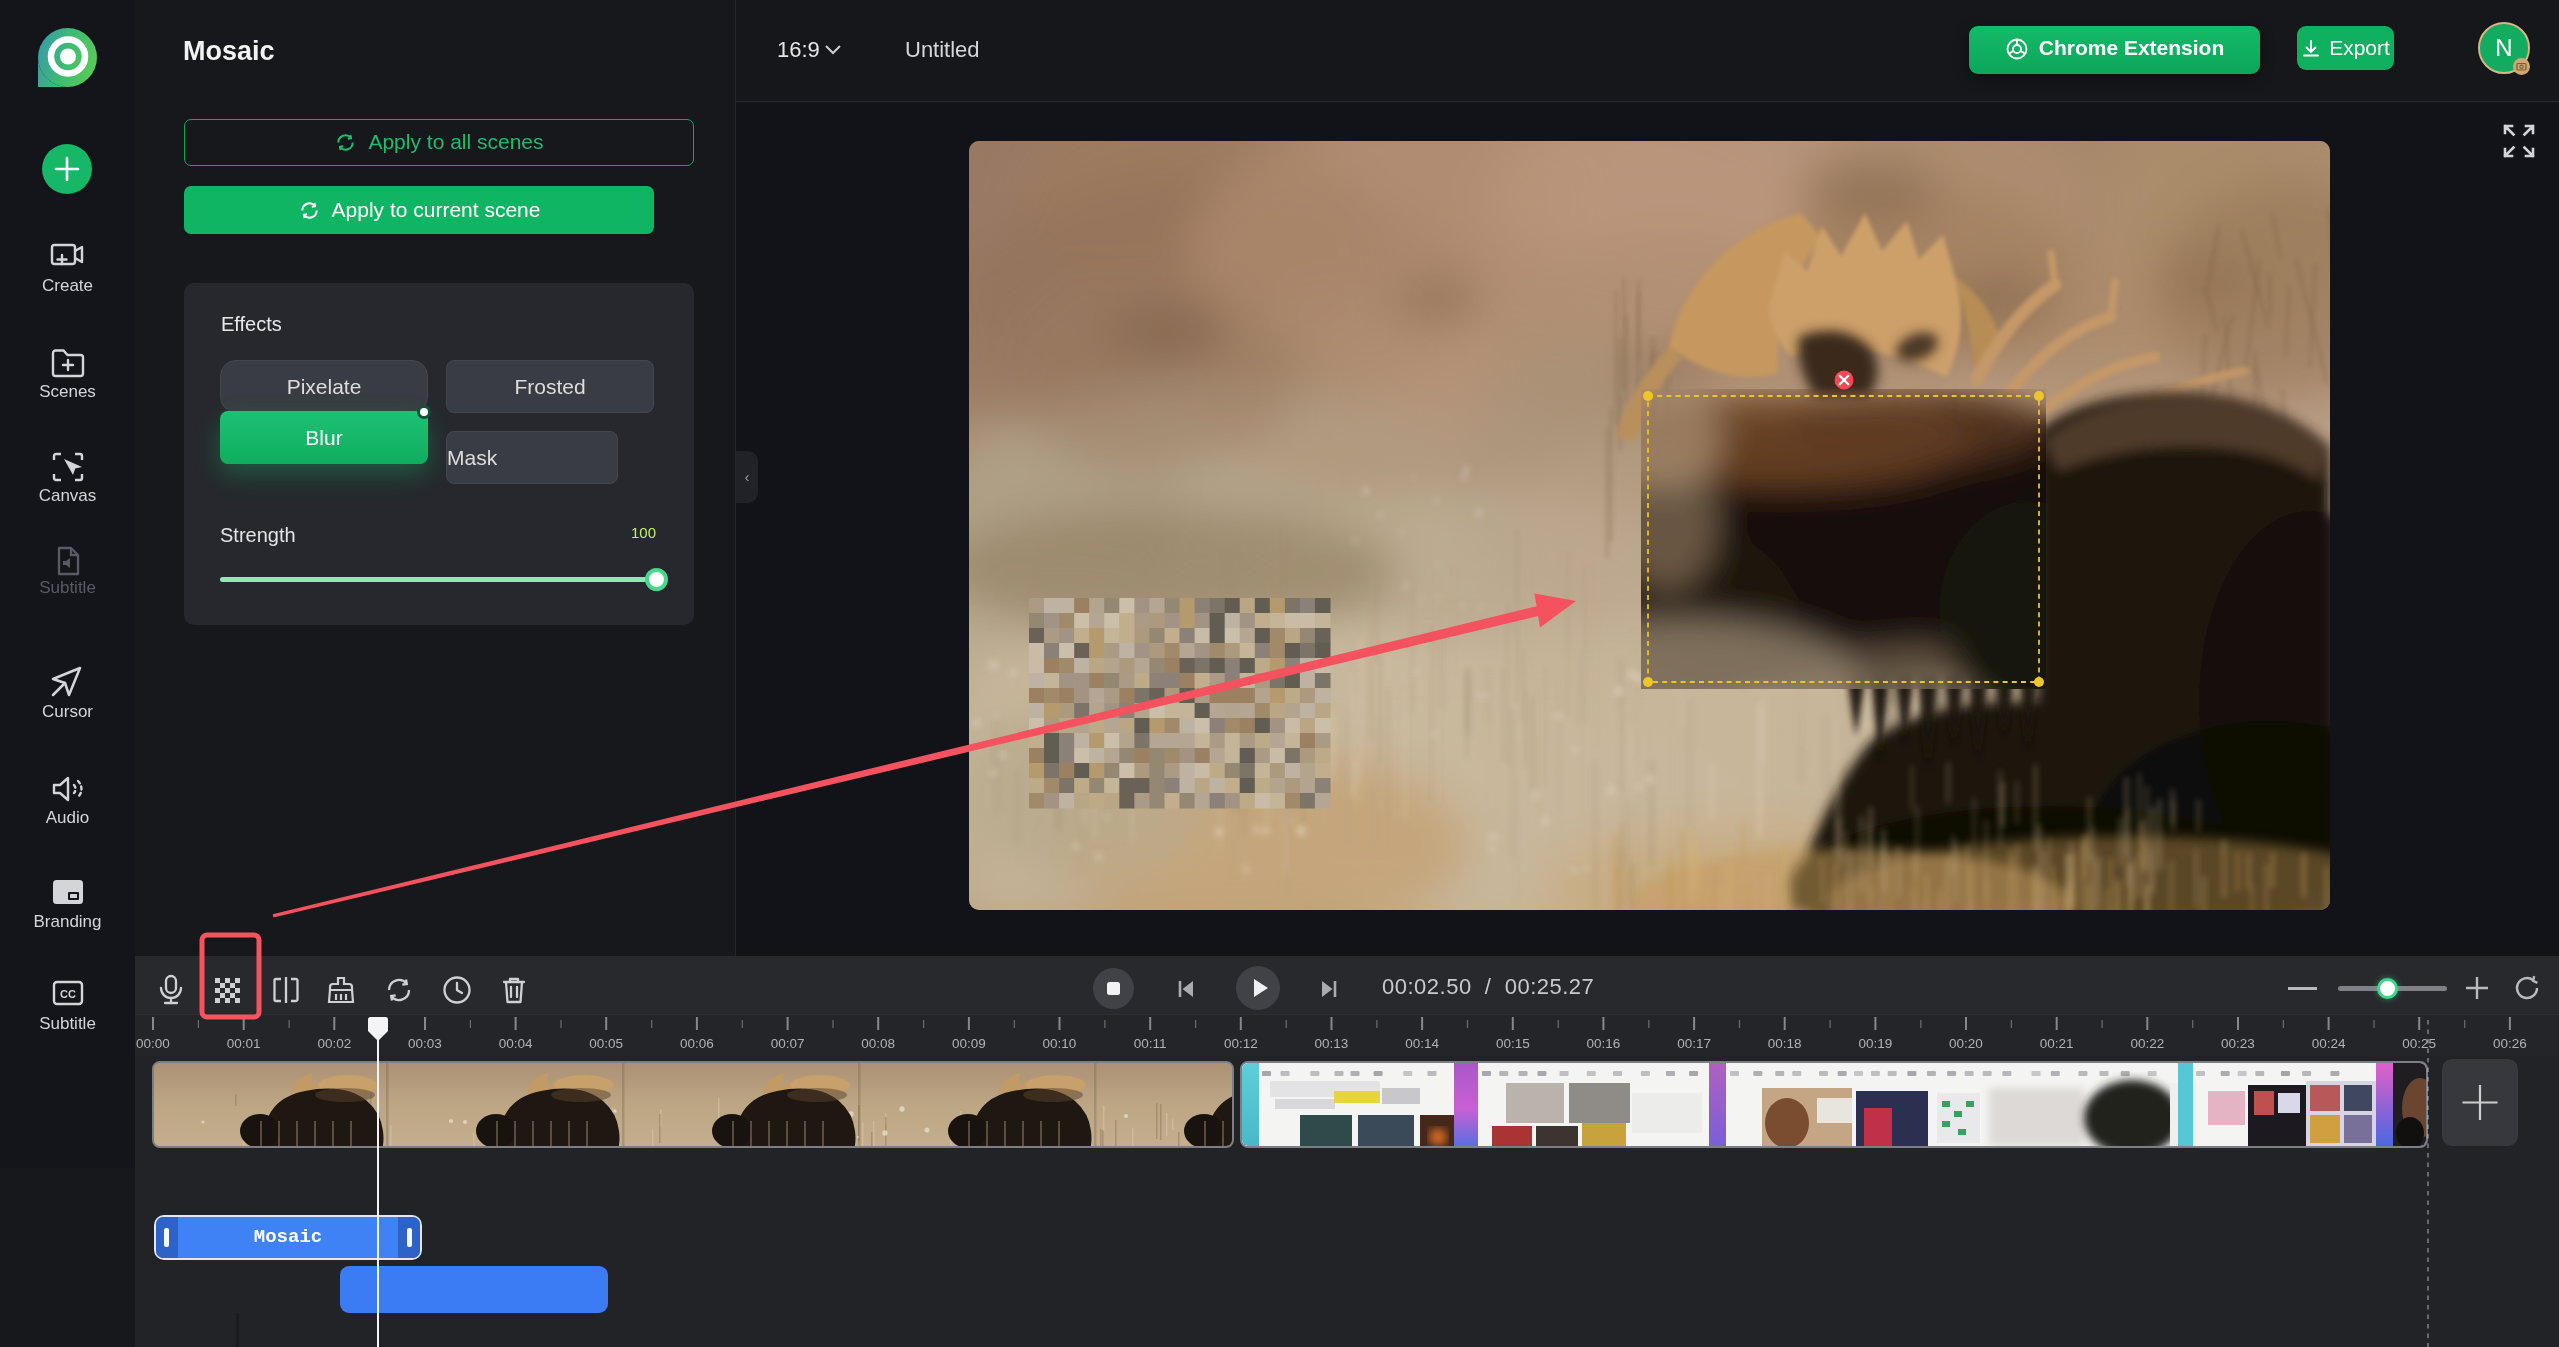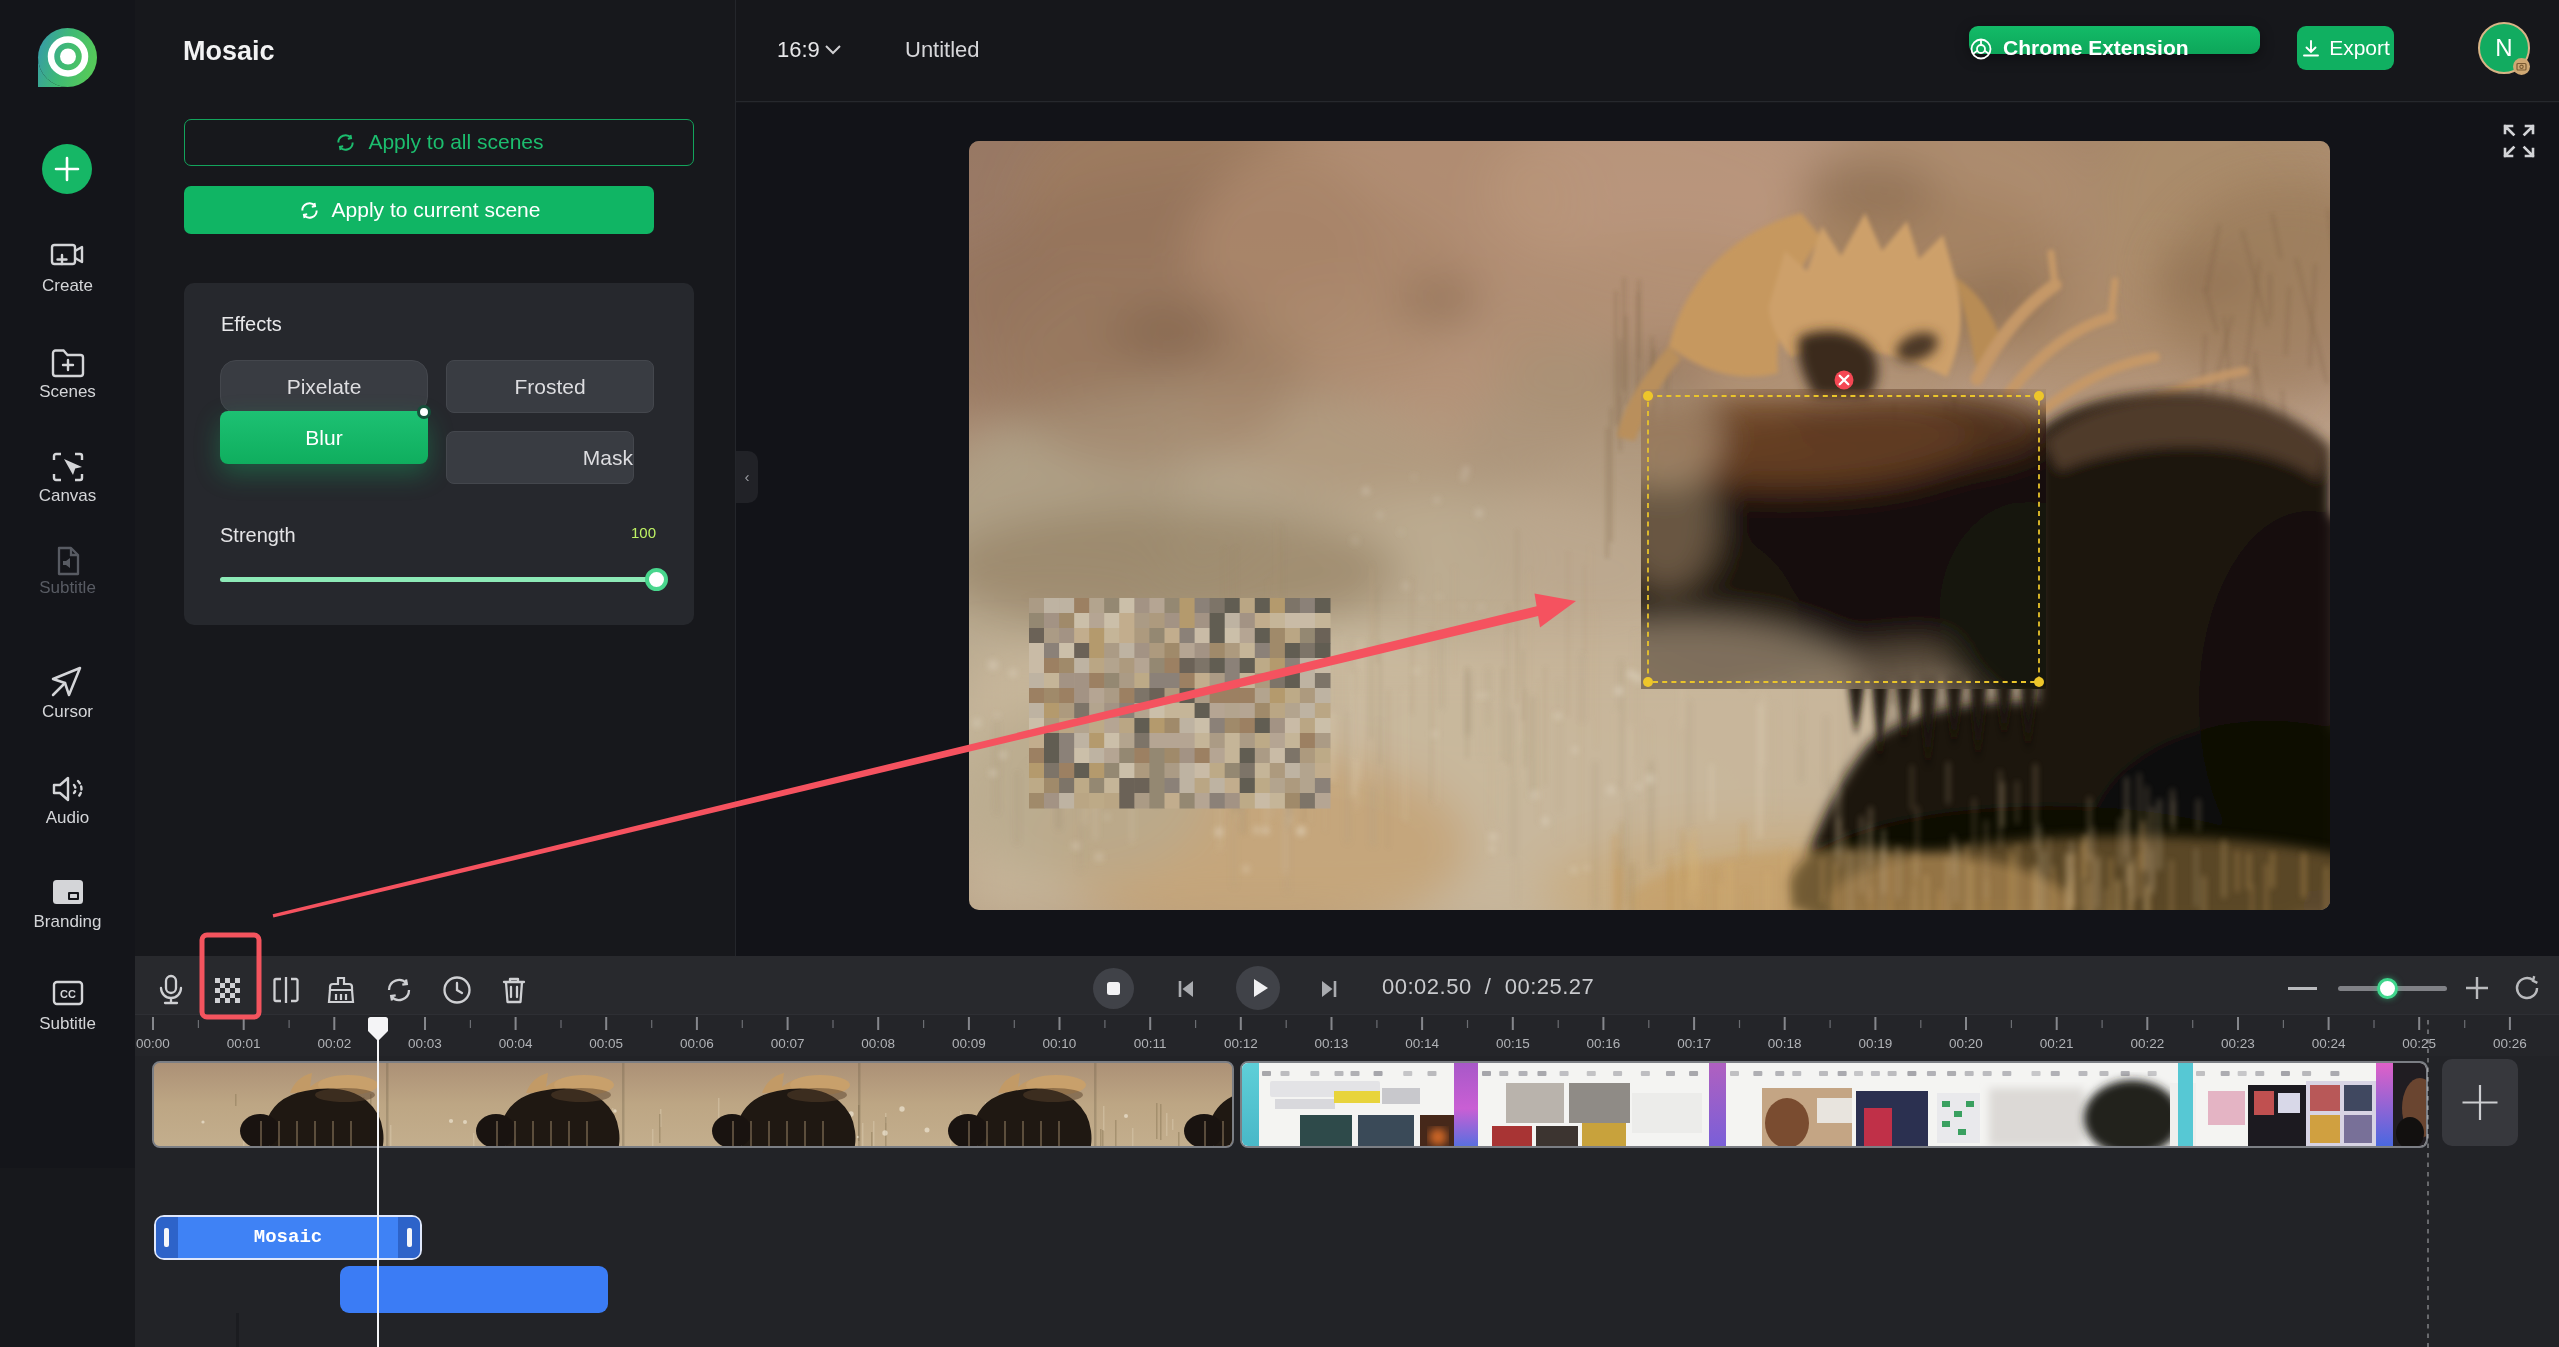--- a/index.html
+++ b/index.html
@@ -85,33 +85,33 @@
       <path d="M19.5 12a7.5 7.5 0 0 1 -13.2 4.9 M4.5 12a7.5 7.5 0 0 1 13.2 -4.9" fill="none" stroke="#ffffff" stroke-width="2"></path>
       <path d="M17.2 4.2 l0.6 3.4 -3.4 0.5 M6.8 19.8 l-0.6 -3.4 3.4 -0.5" fill="none" stroke="#ffffff" stroke-width="2"></path>
     </svg>Apply to current scene</div>
 <div class="abs" style="left:184px;top:283px;width:510px;height:342px;background:#26282d;border-radius:10px;z-index:21"></div>
 <div class="abs" style="left:221px;top:313px;font-size:20px;color:#e8e8ea;z-index:22">Effects</div>
 <div class="abs" style="left:220px;top:360px;width:208px;height:53px;background:#393c42;border:1px solid #44474d;border-radius:16px;color:#dddde0;font-size:21px;line-height:51px;text-align:center;z-index:22">Pixelate</div>
 <div class="abs" style="left:446px;top:360px;width:208px;height:53px;background:#393c42;border:1px solid #44474d;border-radius:8px;color:#dddde0;font-size:21px;line-height:51px;text-align:center;z-index:22">Frosted</div>
 <div class="abs" style="left:220px;top:411px;width:208px;height:53px;background:linear-gradient(180deg,#1dc173,#0fae5e);border-radius:8px;color:#fff;font-size:21px;line-height:53px;text-align:center;z-index:22;box-shadow:0 10px 26px rgba(22,190,110,0.33)">Blur<svg class="abs" style="left:196px;top:-7px" width="16" height="16">
       <circle cx="8" cy="8" r="5.5" fill="#fff" stroke="#15503a" stroke-width="3"></circle>
     </svg></div>
-<div class="abs" style="left:446px;top:431px;width:188px;height:53px;background:#393c42;border:1px solid #44474d;border-radius:8px;color:#dddde0;font-size:21px;line-height:51px;text-align:right;z-index:22">Mask</div>
+<div class="abs" style="left:446px;top:431px;width:172px;height:53px;background:#393c42;border:1px solid #44474d;border-radius:8px;color:#dddde0;font-size:21px;line-height:51px;text-align:left;z-index:22">Mask</div>
 <div class="abs" style="left:220px;top:524px;font-size:20px;color:#e4e4e6;z-index:22">Strength</div>
 <div class="abs" style="left:620px;top:524px;width:36px;text-align:right;font-size:15px;color:#bef264;z-index:22">100</div>
 <div class="abs" style="left:220px;top:577px;width:437px;height:5px;border-radius:3px;background:#8deab7;z-index:22"></div>
 <div class="abs" style="left:645px;top:568px;width:23px;height:23px;border-radius:50%;background:#fff;border:4px solid #49d68d;z-index:23"></div>
 <div class="abs" style="left:736px;top:451px;width:22px;height:52px;background:#212227;border-radius:0 10px 10px 0;z-index:21;color:#9a9ca1;font-size:15px;line-height:52px;text-align:center">‹</div>
 <div id="header" class="abs"></div>
 <div class="abs" style="left:777px;top:37px;font-size:22px;color:#e6e6e8;z-index:21">16:9</div>
 <svg class="abs" style="left:824px;top:44px;z-index:21" width="18" height="12">
     <path d="M2 2 l7 7 l7 -7" fill="none" stroke="#cfcfd2" stroke-width="2"></path>
   </svg>
 <div class="abs" style="left:905px;top:37px;font-size:22px;color:#d6d6d9;z-index:21">Untitled</div>
-<div class="abs" style="left:1969px;top:26px;width:291px;height:28px;background:linear-gradient(180deg,#13bb68,#0da65a);border-radius:9px;z-index:21;color:#fff;font-size:21px;font-weight:bold;line-height:44px;text-align:left;box-shadow:0 4px 14px rgba(0,0,0,0.4)">
+<div class="abs" style="left:1969px;top:26px;width:291px;height:48px;background:linear-gradient(180deg,#13bb68,#0da65a);border-radius:9px;z-index:21;color:#fff;font-size:21px;font-weight:bold;line-height:44px;text-align:center;box-shadow:0 4px 14px rgba(0,0,0,0.4)">
 <svg width="24" height="24" viewBox="0 0 24 24" style="vertical-align:-6px;margin-right:10px">
 <circle cx="12" cy="12" r="9.5" fill="none" stroke="#fff" stroke-width="1.8"></circle>
 <circle cx="12" cy="12" r="4" fill="none" stroke="#fff" stroke-width="1.8"></circle>
 <path d="M12 2.5 v5.6 M3.8 17 l4.9 -3.4 M20.2 17 l-4.9 -3.4" fill="none" stroke="#fff" stroke-width="1.8"></path>
 </svg>Chrome Extension</div>
 <div class="abs" style="left:2297px;top:26px;width:97px;height:44px;background:#10b061;border-radius:9px;z-index:21;color:#fff;font-size:21px;line-height:44px;text-align:center">
 <svg width="20" height="20" viewBox="0 0 20 20" style="vertical-align:-4px;margin-right:8px">
 <path d="M10 2 v10 M5.5 8.5 L10 13 l4.5 -4.5 M3 16.5 h14" fill="none" stroke="#fff" stroke-width="1.9" stroke-linecap="round"></path>
 </svg>Export</div>
 <div class="abs" style="left:2478px;top:22px;width:52px;height:52px;border-radius:50%;background:#12ab60;border:2.5px solid #d8b486;z-index:21;color:#fff;font-size:24px;line-height:47px;text-align:center">N</div>

